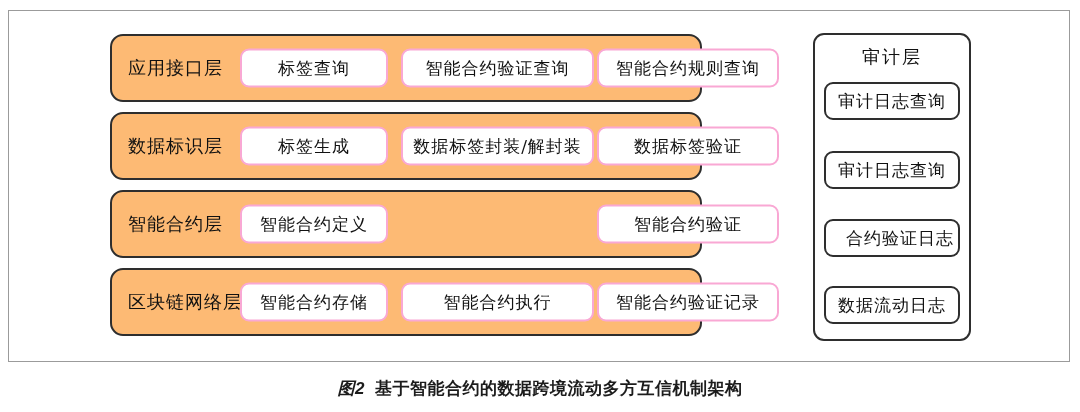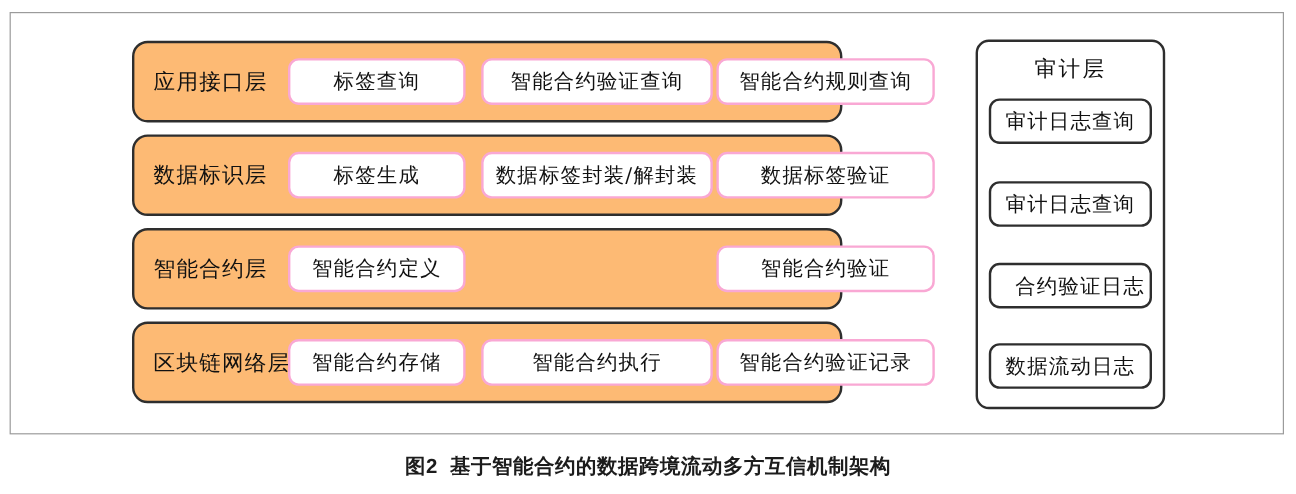--- a/index.html
+++ b/index.html
@@ -114,20 +114,21 @@
     width: 100%;
     text-align: center;
     font-family: "Liberation Sans", sans-serif;
     font-weight: 700;
     font-size: 17px;
     color: #1c1c1c;
     letter-spacing: 0.5px;
   }
   .caption .prefix {
     margin-right: 10px;
+    font-style: italic;
   }
 </style>
 </head>
 <body>
 
 <div class="figure">
 
   <div class="outer-frame"></div>
 
   <div class="layer-row r0">

